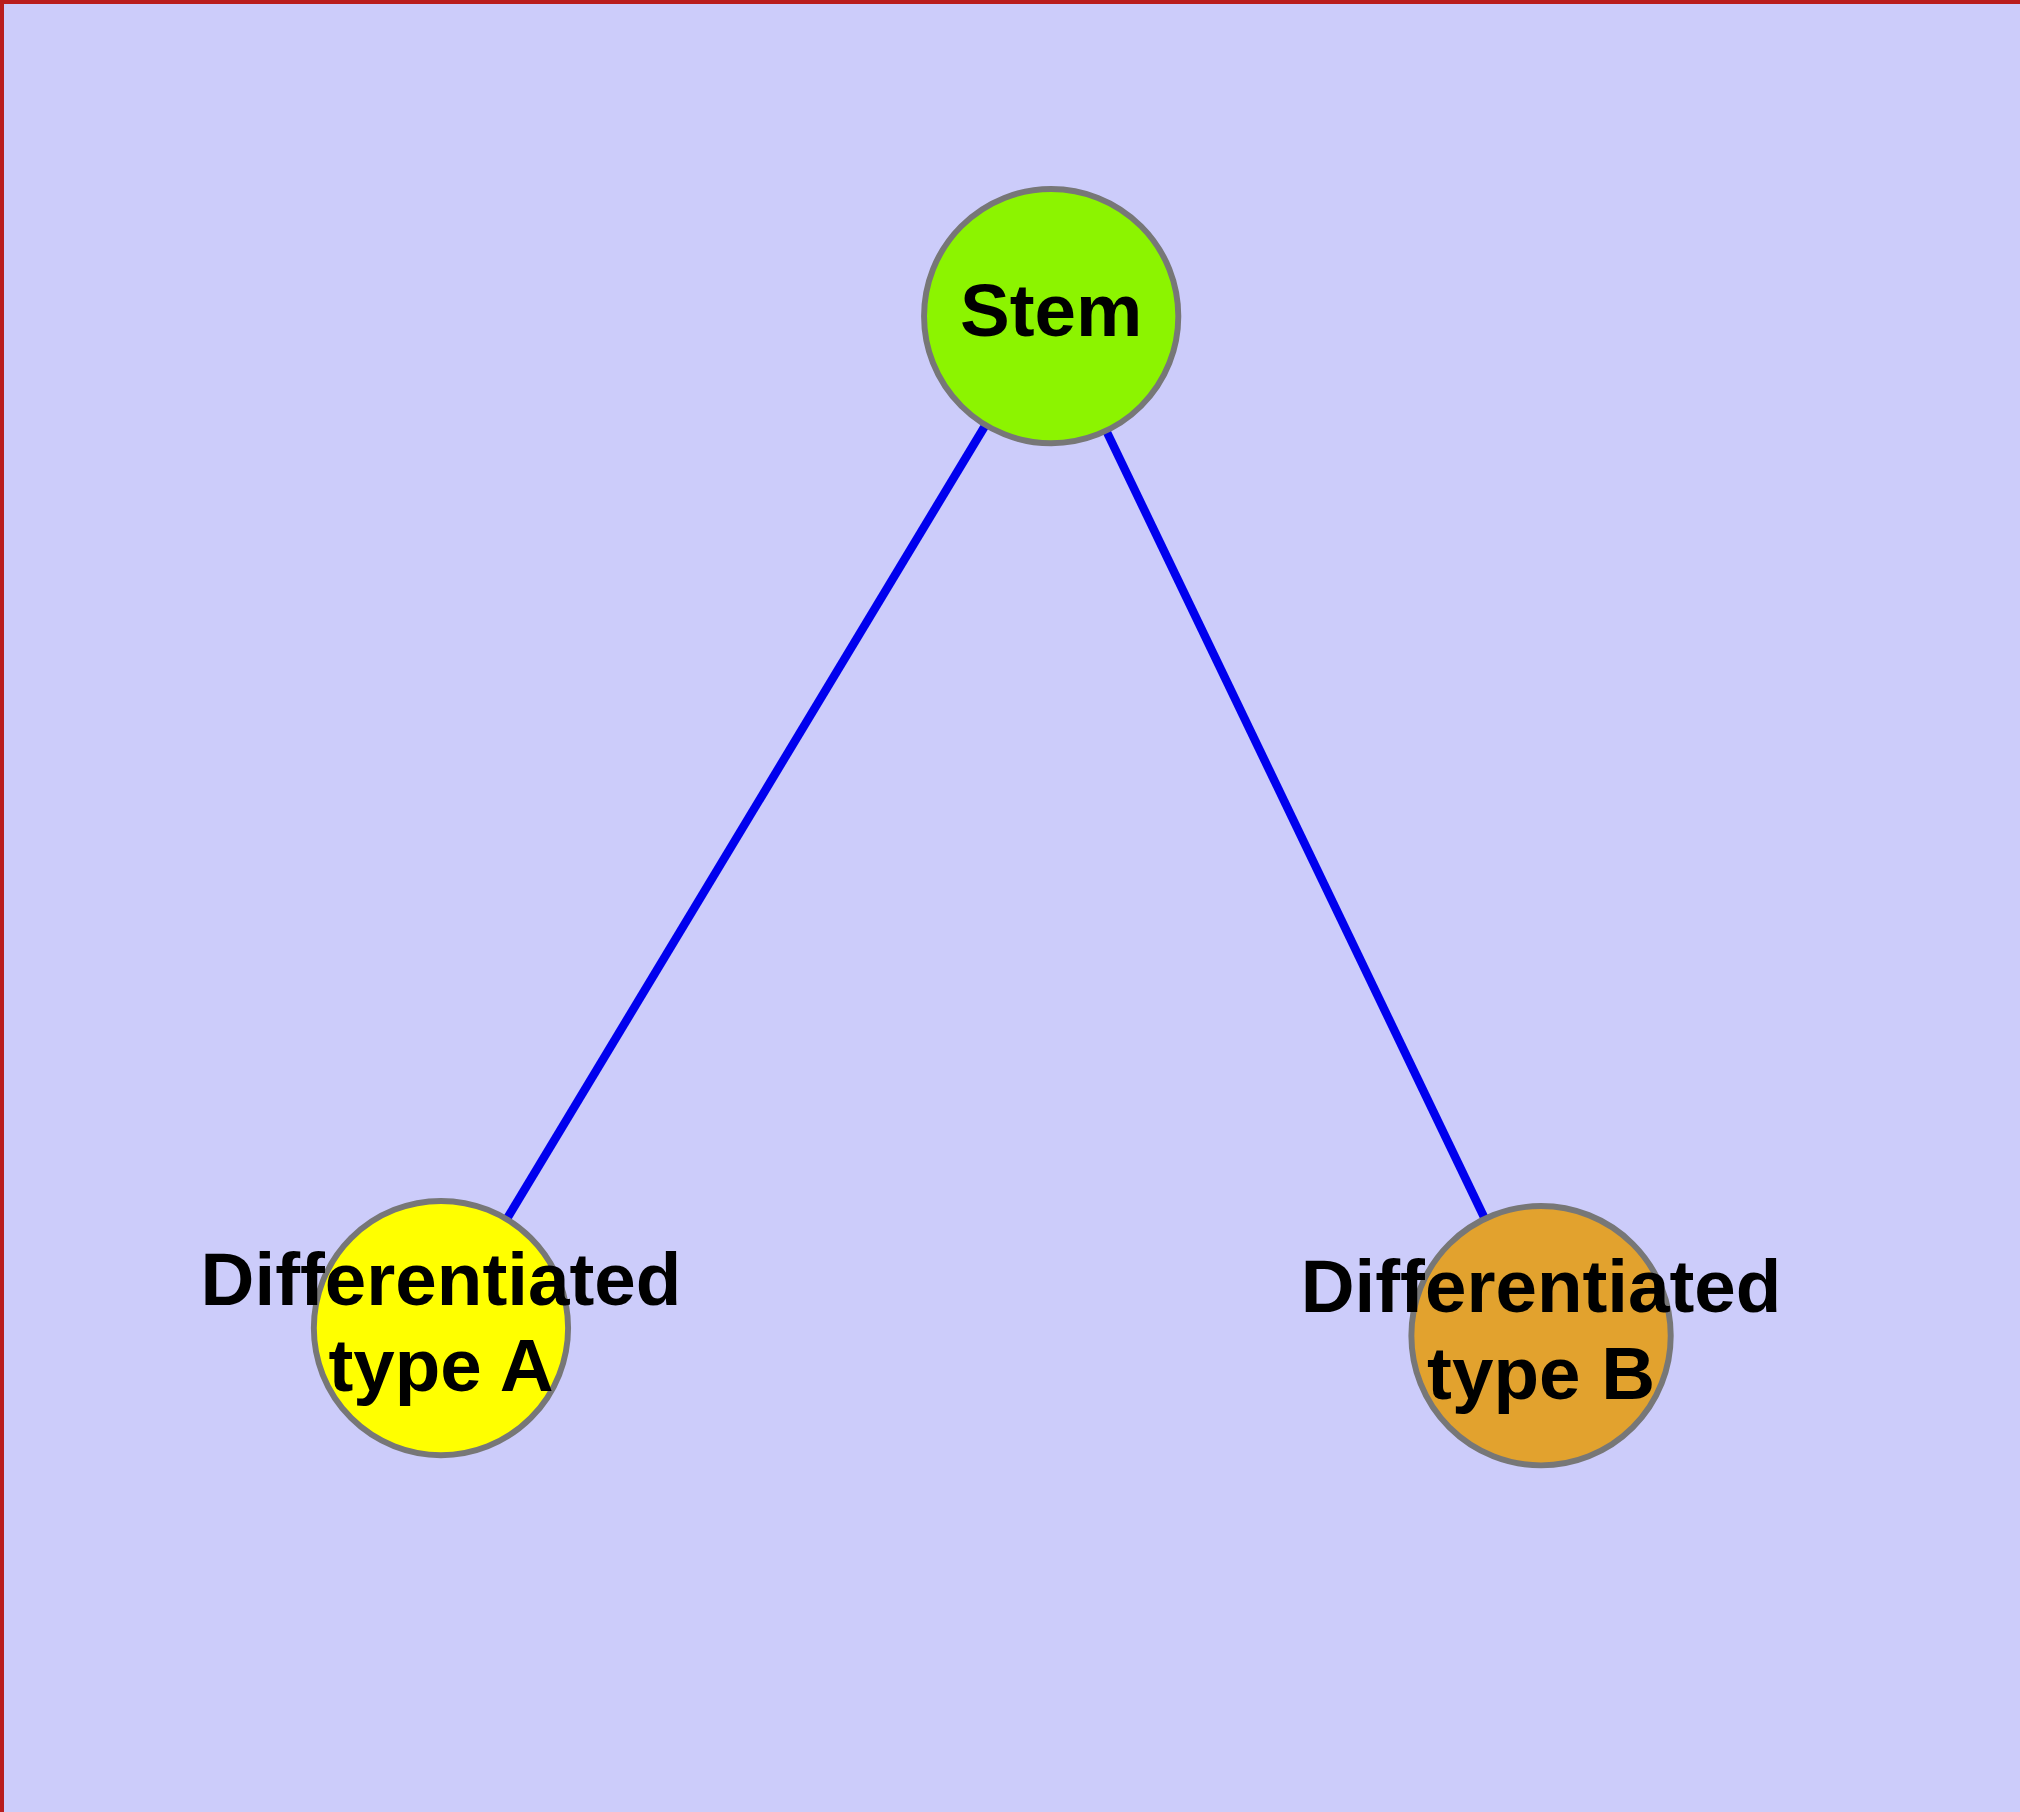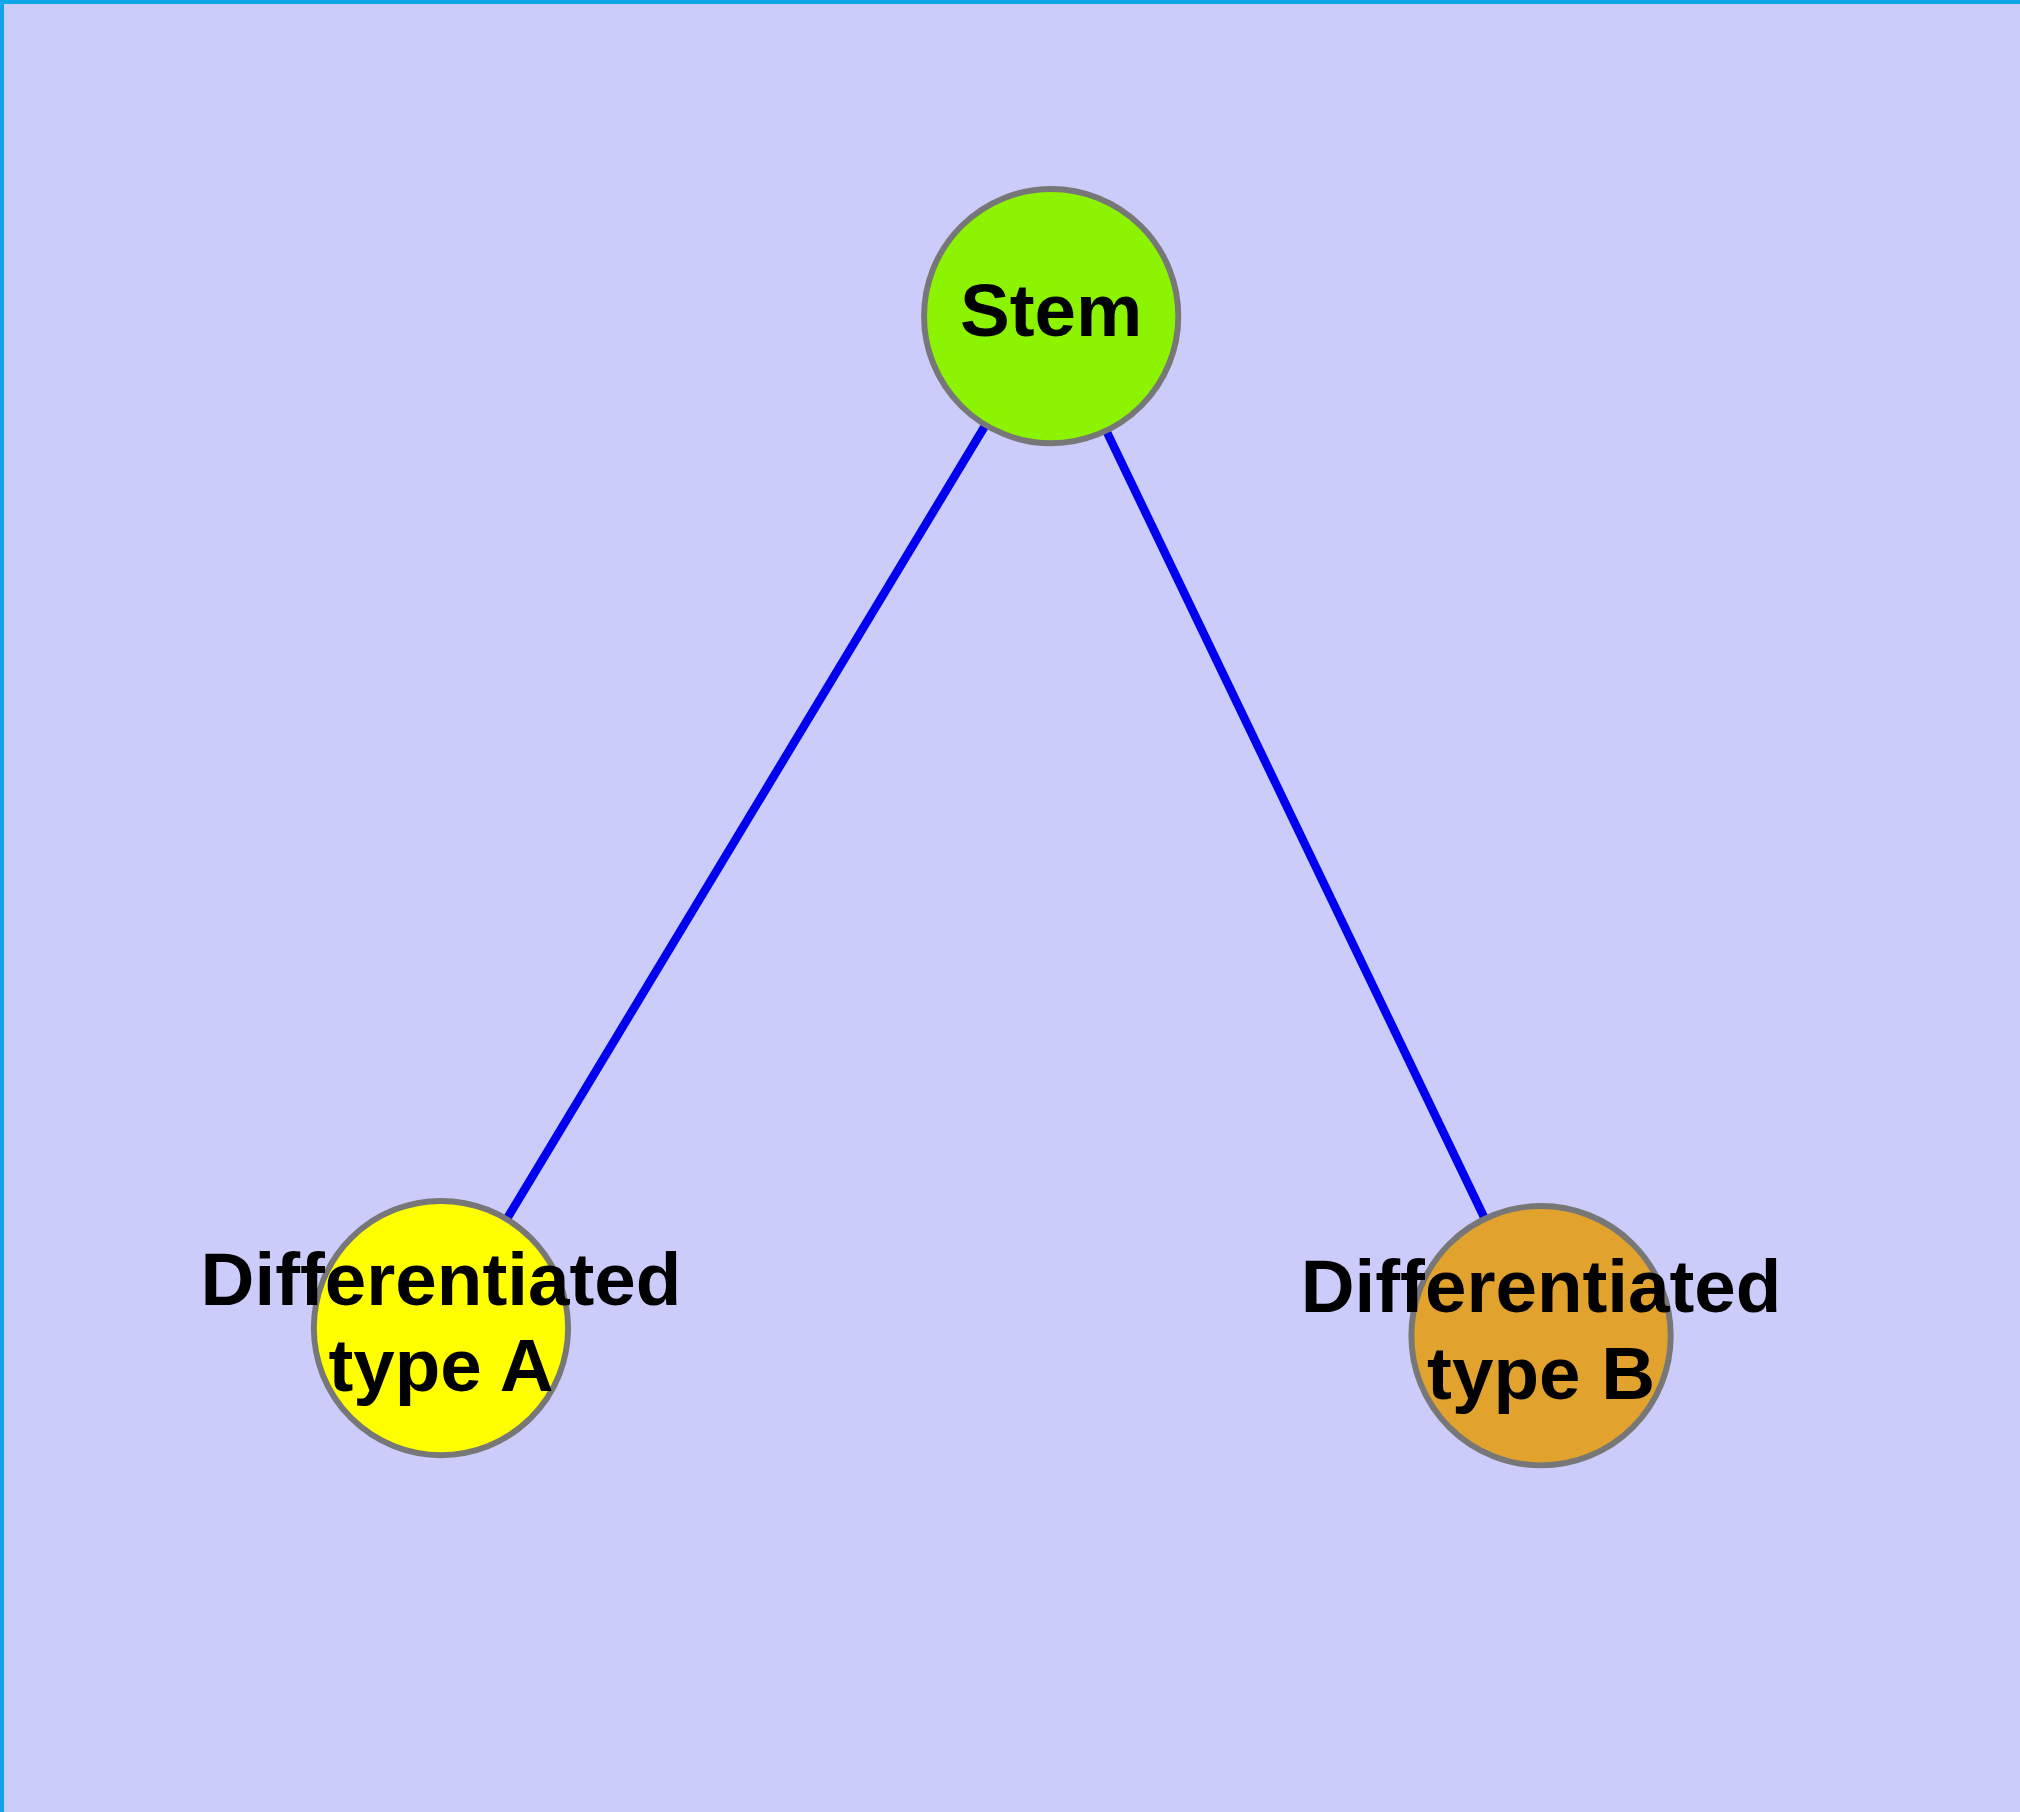--- a/index.html
+++ b/index.html
@@ -5,21 +5,21 @@
   html, body {
     margin: 0;
     padding: 0;
     background: #ffffff;
   }
   #canvas {
     position: relative;
     width: 2021px;
     height: 1812px;
     overflow: hidden;
-    background: #0ea5e9;
+    background: #b91c1c;
     font-family: "Liberation Sans", sans-serif;
   }
   #plot-area {
     position: absolute;
     left: 4.2px;
     top: 4.2px;
     width: 2016px;
     height: 1808px;
     background: #ccccfa;
   }

